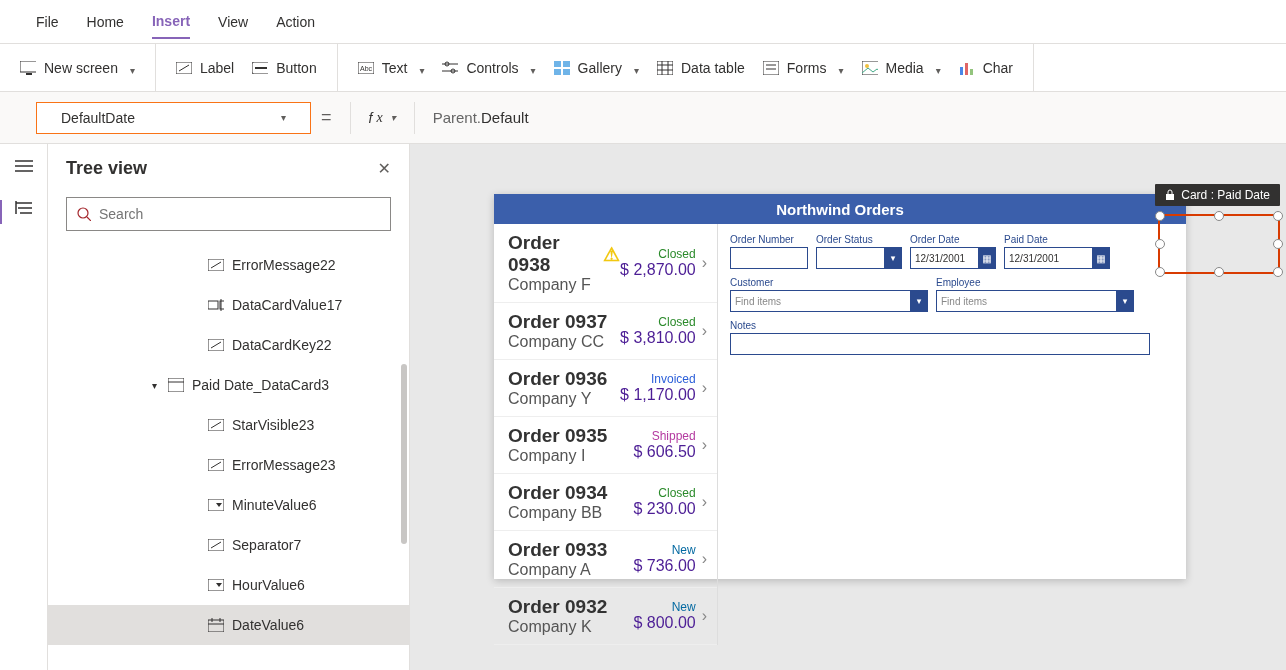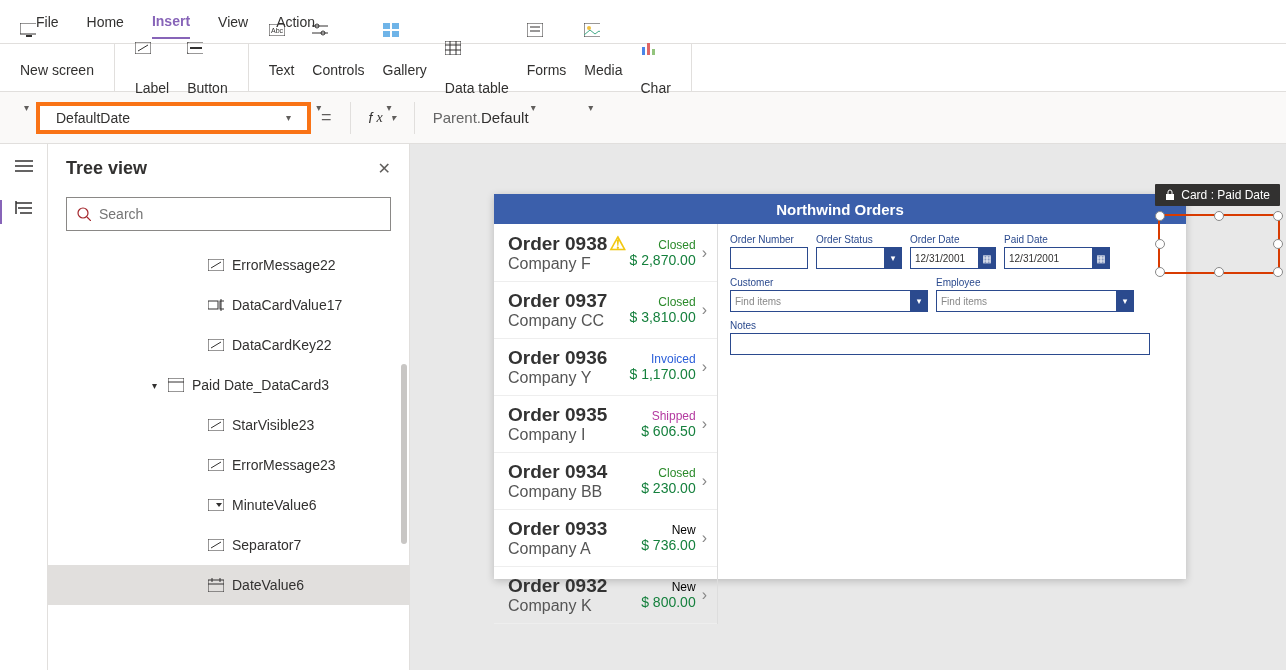--- a/index.html
+++ b/index.html
@@ -6,27 +6,27 @@
   body { background: #fff; width: 1286px; height: 670px; overflow: hidden; color: #323130; }
 
   
   .menu-bar { height: 44px; display: flex; align-items: center; padding: 0 36px; gap: 28px; font-size: 14px; border-bottom: 1px solid #e1dfdd; }
   .menu-item { cursor: pointer; padding: 8px 0; }
   .menu-item.active { color: #8764b8; border-bottom: 2px solid #8764b8; font-weight:600;}
 
   
   .ribbon { height: 48px; display: flex; align-items: center; border-bottom: 1px solid #e1dfdd; font-size: 14px; }
   .ribbon-group { display: flex; align-items: center; height: 100%; padding: 0 14px; border-right: 1px solid #e1dfdd; gap: 6px; }
-  .ribbon-item { display: flex; align-items: flex-start; gap: 24px; padding: 0 6px; cursor: pointer; flex-direction: column; }
+  .ribbon-item { display: flex; align-items: flex-end; gap: 8px; padding: 0 6px; cursor: pointer; }
   .icon-box { width: 16px; height: 16px; display:inline-flex; align-items:center; justify-content:center; }
   .chev { font-size:10px; color:#605e5c; margin-left:4px; }
 
   
   .formula-bar { height: 52px; display: flex; align-items: center; padding: 0 36px 0 36px; gap: 10px; border-bottom: 1px solid #e1dfdd; background:#faf9f8;}
-  .prop-select { width: 275px; height: 32px; border:4px solid #f97316; background:#fff; display:flex; align-items:center; justify-content:space-between; padding:0 16px; font-size:14px; }
+  .prop-select { width: 275px; height: 32px; border:1px solid #f97316; background:#fff; display:flex; align-items:center; justify-content:space-between; padding:0 24px; font-size:14px; }
   .eq { font-size:18px; color:#605e5c; }
   .fx { font-family: "Segoe UI"; font-style:italic; font-size:14px; display:flex; align-items:center; gap:4px;}
   .fx-bar-sep { width:1px; height:32px; background:#e1dfdd; margin:0 8px;}
   .formula-text { font-family: Consolas, monospace; font-size:15px; }
 
   
   .main { display:flex; height: calc(670px - 44px - 48px - 52px); }
 
   
   .left-rail { width: 48px; border-right:1px solid #e1dfdd; display:flex; flex-direction:column; align-items:center; padding-top:10px; gap:18px; position:relative;}
@@ -53,22 +53,22 @@
   .app-frame { position:absolute; left:84px; top:50px; width:692px; background:#fff; box-shadow:0 2px 8px rgba(0,0,0,0.2); height:385px;}
   .app-header { height:30px; background:#3b5fab; color:#fff; font-weight:600; font-size:15px; display:flex; align-items:center; justify-content:center;}
   .app-body { display:flex; }
   .order-list { width:224px; border-right:1px solid #ddd;}
   .order-item { border-bottom:1px solid #eee; padding:8px 10px 8px 14px; display:flex; align-items:center; position:relative;}
   .order-left { flex:1;}
   .order-title { font-size:19px; font-weight:700; color:#333; display:flex; align-items:center; gap:2px;}
   .order-company { font-size:16px; color:#555;}
   .order-right { text-align:right; margin-right:6px;}
   .order-status { font-size:12px; }
-  .order-amount { font-size:14px; color:#15803d;}
-  .st-closed{color:#2a8a2a;} .st-invoiced{color:#2b5fd9;} .st-shipped{color:#b43aa0;} .st-new{color:#000000;}
+  .order-amount { font-size:16px; color:#4c1d95;}
+  .st-closed{color:#2a8a2a;} .st-invoiced{color:#2b5fd9;} .st-shipped{color:#b43aa0;} .st-new{color:#0369a1;}
   .order-arrow { color:#888; font-size:16px;}
 
   .form-area { flex:1; padding:10px 12px; font-size:11px;}
   .form-row { display:flex; gap:8px; margin-bottom:8px; align-items:flex-end;}
   .form-field { display:flex; flex-direction:column; }
   .form-field label { color:#2b4a8e; font-size:10px; margin-bottom:2px;}
   .inp { height:22px; border:1px solid #2b4a8e; background:#fff; font-size:10px; padding:0 4px; display:flex; align-items:center;}
   .dd { display:flex;}
   .dd .inp{border-right:none;}
   .dd-btn{width:18px;height:22px;background:#2b4a8e;display:flex;align-items:center;justify-content:center;color:#fff;font-size:9px;}
@@ -319,20 +319,29 @@
         </div>
         <div class="tree-row indent1">
           <span class="icon-box">
             <svg width="16" height="12">
               <rect x="0" y="0" width="16" height="12" fill="none" stroke="#323130"></rect>
               <line x1="3" y1="9" x2="13" y2="3" stroke="#323130"></line>
             </svg>
           </span>
           <span>Separator7</span>
         </div>
+        <div class="tree-row indent1">
+          <span class="icon-box">
+            <svg width="16" height="12">
+              <rect x="0" y="0" width="16" height="12" fill="none" stroke="#323130"></rect>
+              <path d="M10 4 L13 8 L16 4" fill="#323130" transform="translate(-2,0)"></path>
+            </svg>
+          </span>
+          <span>HourValue6</span>
+        </div>
         <div class="tree-row indent1 selected">
           <span class="icon-box">
             <svg width="16" height="14">
               <rect x="0" y="2" width="16" height="12" fill="none" stroke="#323130"></rect>
               <line x1="0" y1="6" x2="16" y2="6" stroke="#323130"></line>
               <line x1="4" y1="0" x2="4" y2="4" stroke="#323130"></line>
               <line x1="12" y1="0" x2="12" y2="4" stroke="#323130"></line>
             </svg>
           </span>
           <span>DateValue6</span>

